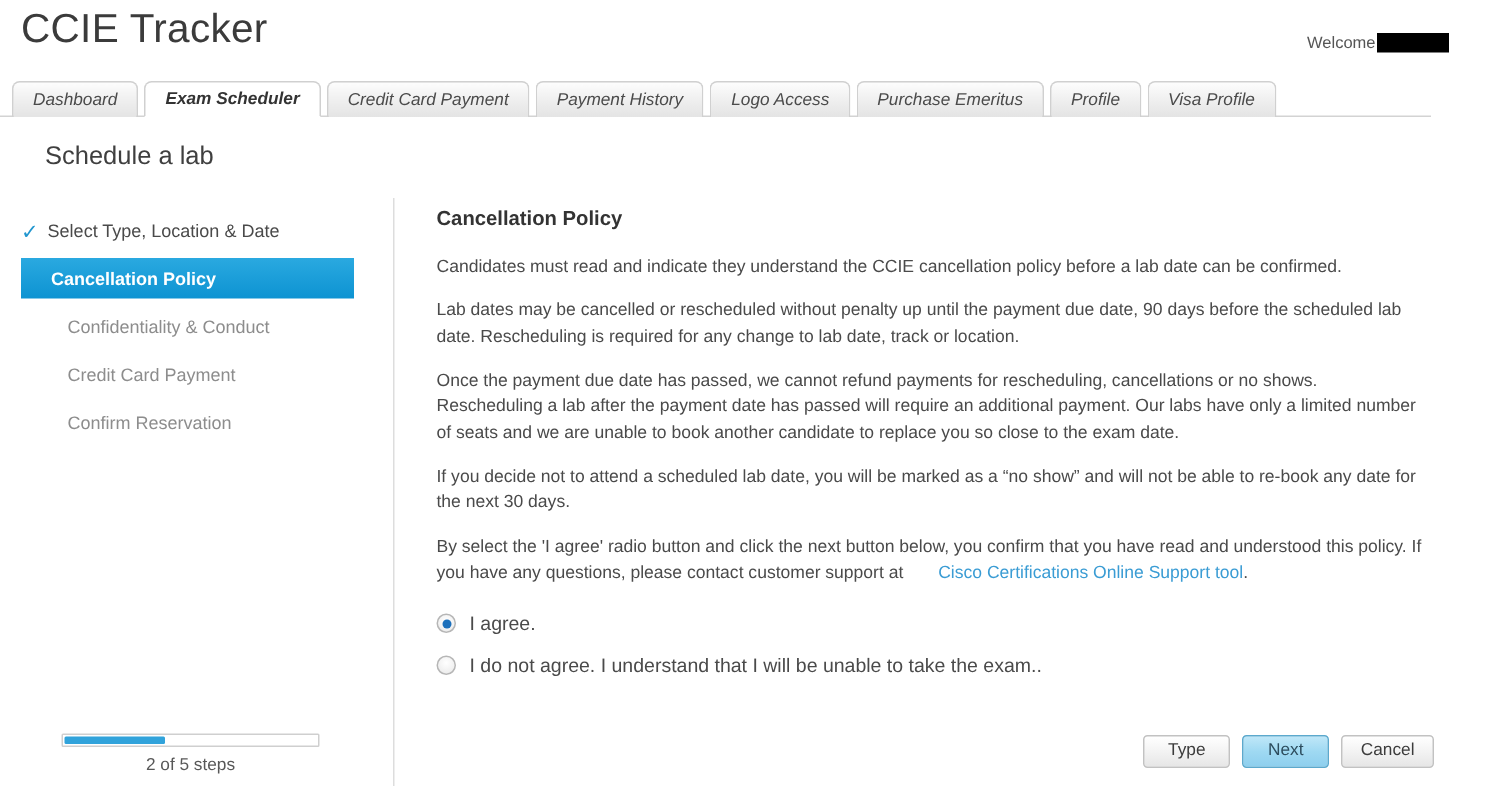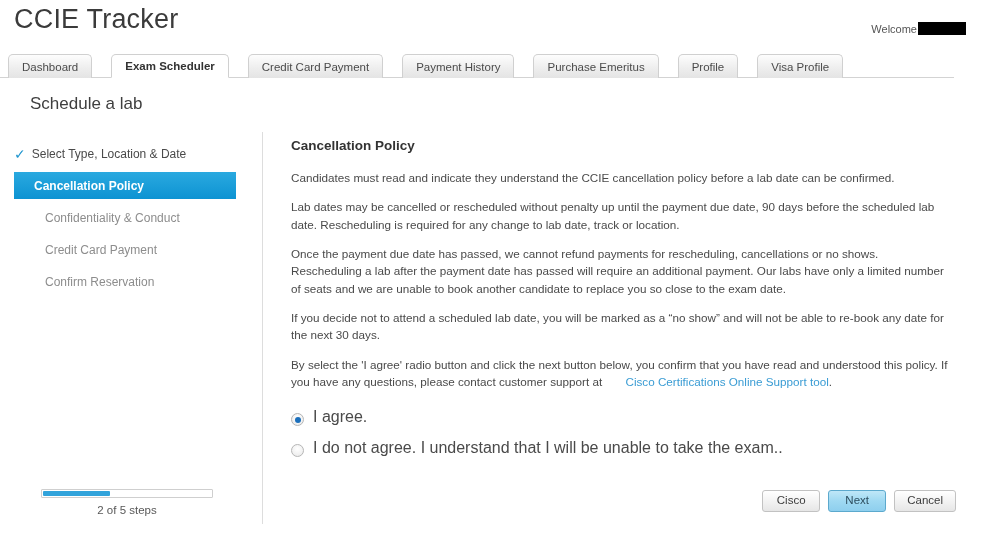--- a/index.html
+++ b/index.html
@@ -66,31 +66,32 @@
     display: flex;
     align-items: flex-end;
   }
   .tab {
     position: relative;
     display: inline-flex;
     align-items: center;
     justify-content: center;
     height: 24px;
     padding: 0 13px;
-    margin-right: 19px;
+    margin-right: 4px;
     font-size: 11.5px;
     color: #4b4b4b;
     background: linear-gradient(to bottom, #fdfdfd 0%, #ededed 60%, #e4e4e4 100%);
     border: 1px solid #d0d0d0;
     border-bottom: none;
     border-radius: 5px 5px 0 0;
     box-sizing: border-box;
     white-space: nowrap;
     bottom: -1px;
     cursor: pointer;
+    font-style: italic;
   }
   .tab.active {
     background: #ffffff;
     font-weight: bold;
     color: #333333;
     border-color: #d0d0d0;
     border-bottom: 1px solid #ffffff;
     z-index: 3;
   }
 
@@ -203,23 +204,23 @@
     color: #3a9cd4;
     text-decoration: none;
     margin-left: 20px;
   }
 
   .radio-group {
     margin-top: 18px;
   }
   .radio-row {
     display: flex;
-    align-items: flex-end;
+    align-items: center;
     margin-bottom: 13px;
-    font-size: 16px;
+    font-size: 13px;
     color: #4a4a4a;
     cursor: pointer;
   }
   .radio {
     width: 13px;
     height: 13px;
     border-radius: 50%;
     border: 1px solid #b6b6b6;
     background: radial-gradient(circle at 50% 35%, #ffffff 0%, #e8e8e8 100%);
     margin-right: 9px;
@@ -274,20 +275,21 @@
     <span class="welcome-label">Welcome</span>
     <span class="redacted-name"></span>
   </div>
 </div>
 
 <div class="tabstrip">
   <div class="tab">Dashboard</div>
   <div class="tab active">Exam Scheduler</div>
   <div class="tab">Credit Card Payment</div>
   <div class="tab">Payment History</div>
+  <div class="tab">Logo Access</div>
   <div class="tab">Purchase Emeritus</div>
   <div class="tab">Profile</div>
   <div class="tab">Visa Profile</div>
 </div>
 
 <div class="page-title">Schedule a lab</div>
 
 <div class="wizard">
 
   <div class="sidebar">
@@ -341,19 +343,19 @@
         <span class="radio checked"></span>
         <span>I agree.</span>
       </div>
       <div class="radio-row">
         <span class="radio"></span>
         <span>I do not agree. I understand that I will be unable to take the exam..</span>
       </div>
     </div>
 
     <div class="button-bar">
-      <button class="btn">Cisco</button>
+      <button class="btn">Type</button>
       <button class="btn primary">Next</button>
       <button class="btn">Cancel</button>
     </div>
   </div>
 
 </div>
 
 </body></html>

